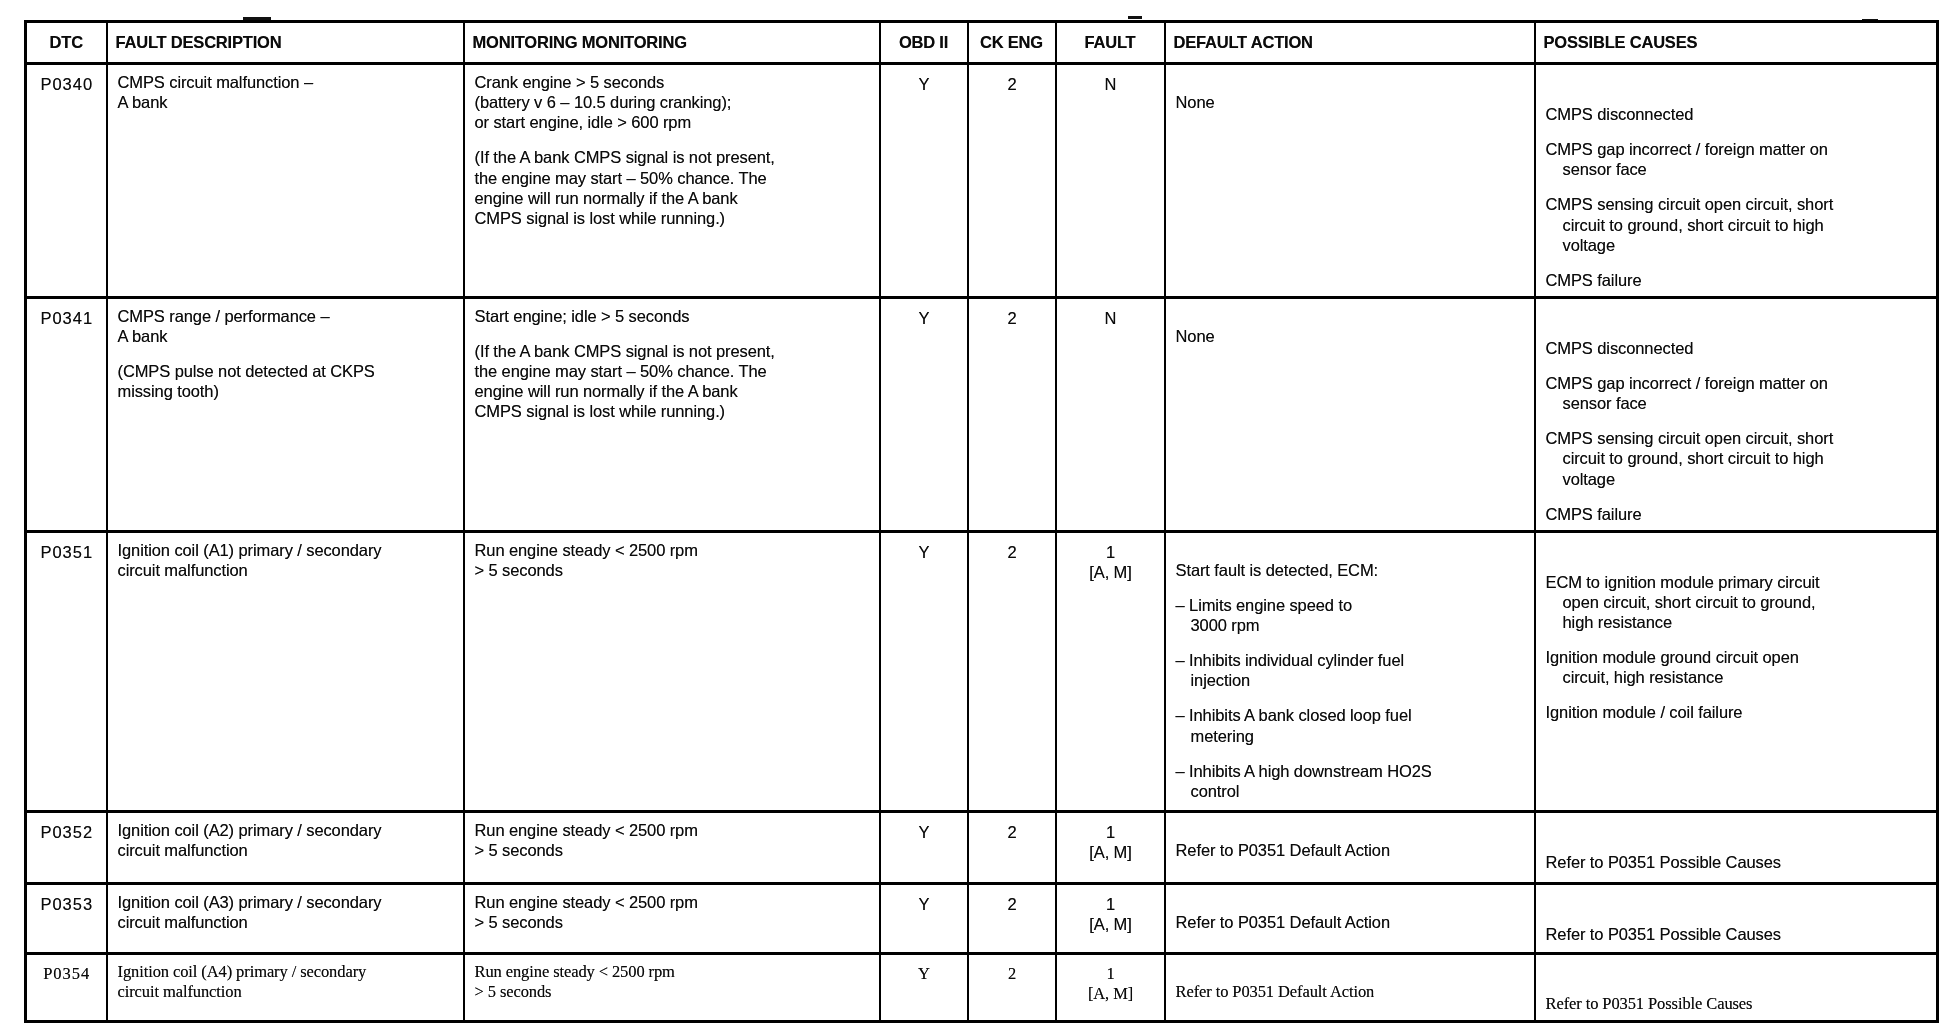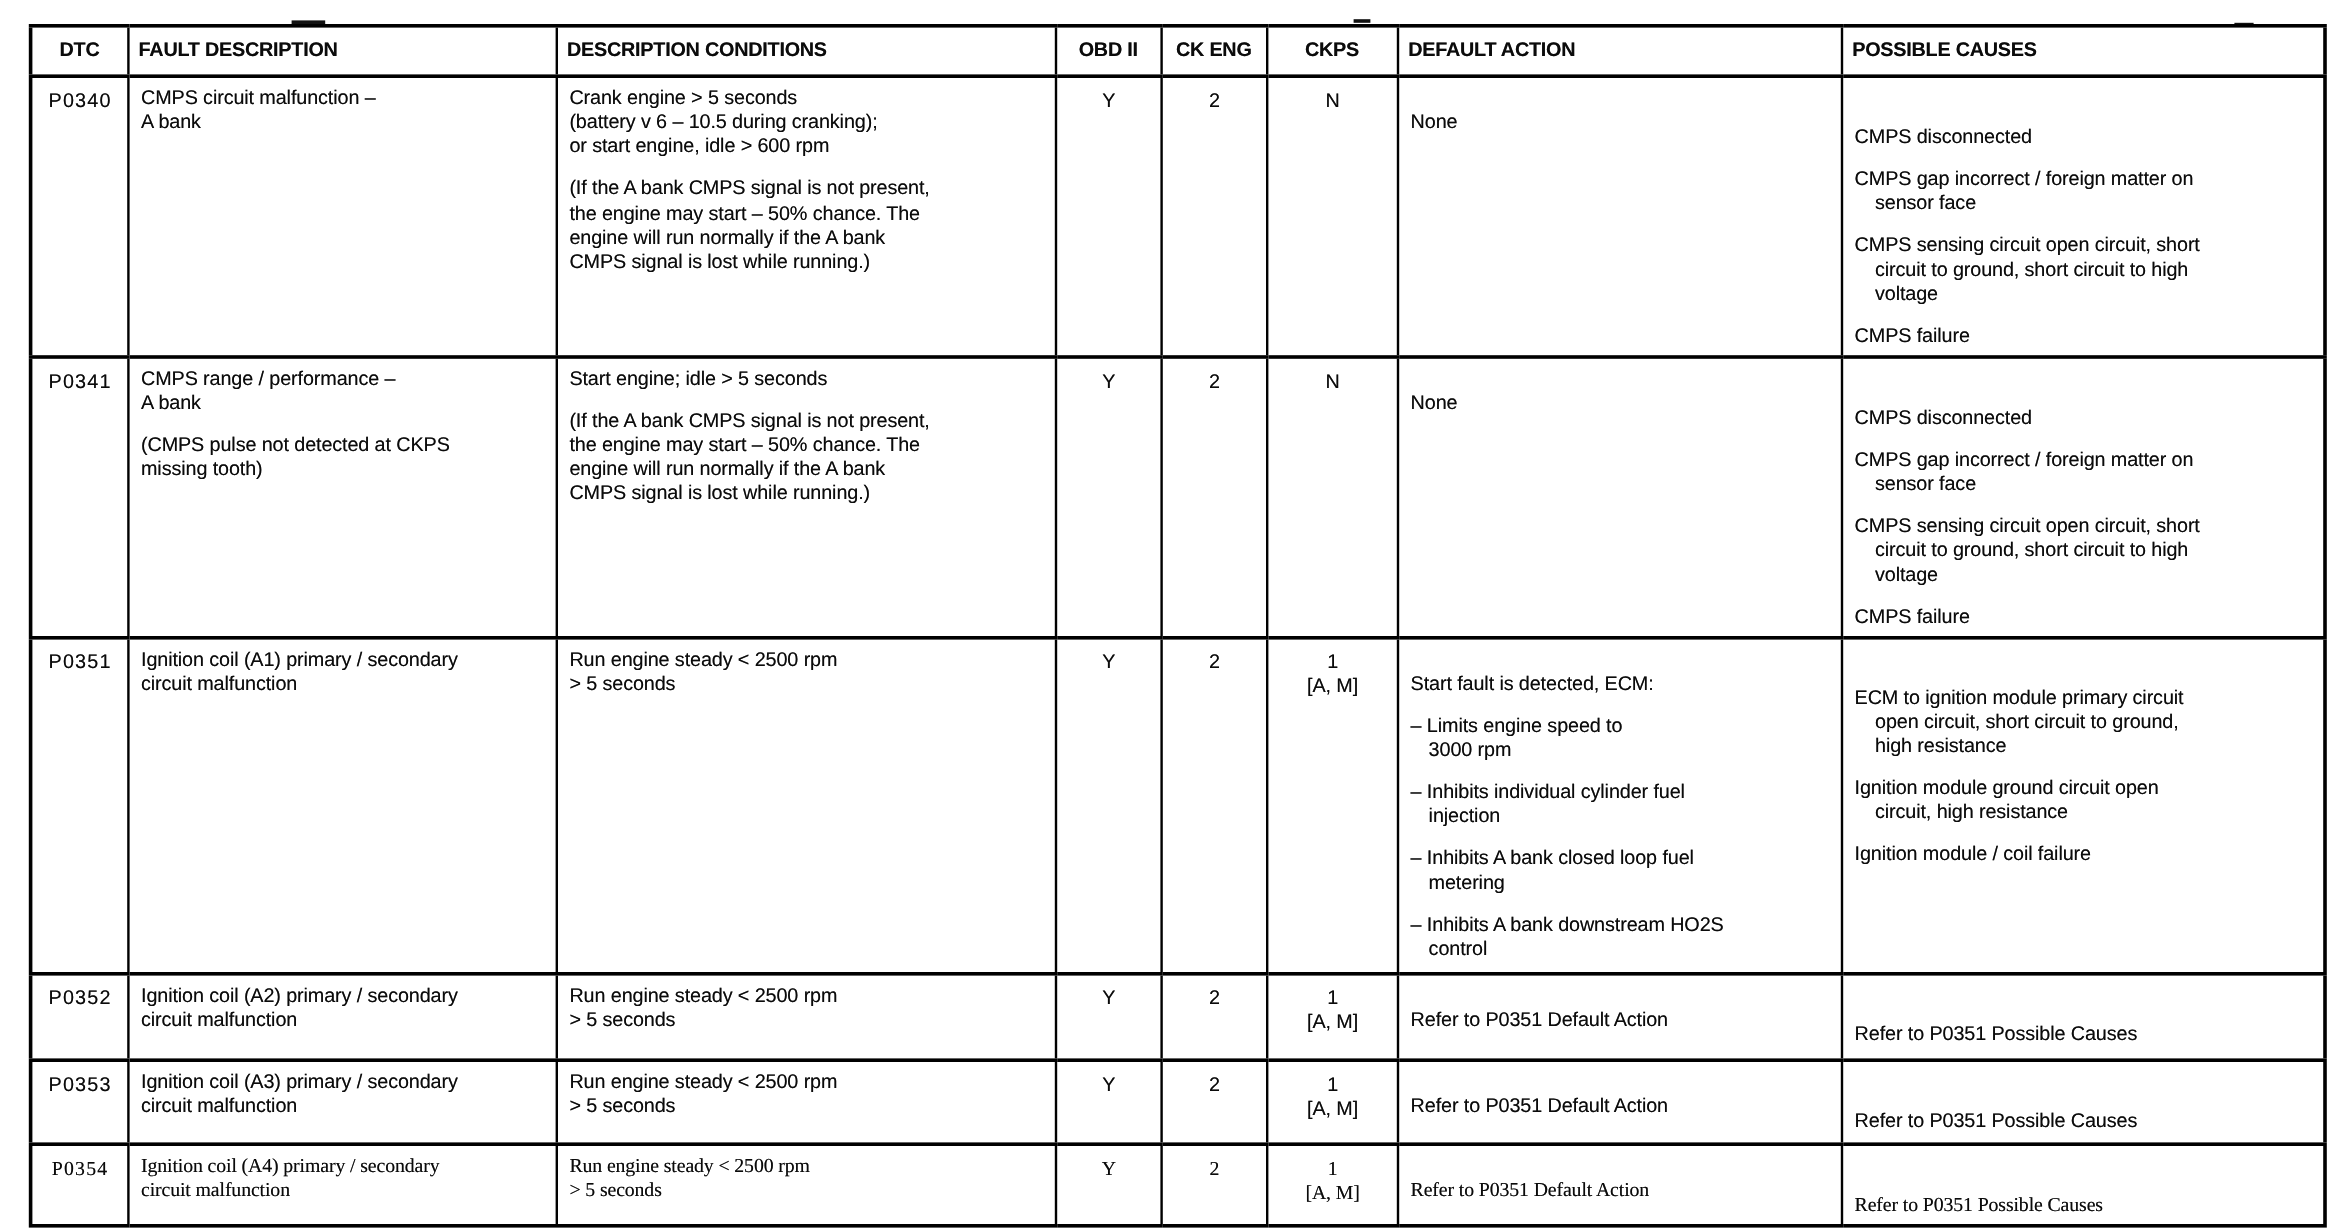--- a/index.html
+++ b/index.html
@@ -58,24 +58,24 @@
       <col style="width:88px">
         <col style="width:88px">
         <col style="width:109px">
       <col style="width:370px">
         <col>
     </colgroup>
     <thead>
       <tr class="r-hdr">
         <th class="center">DTC</th>
         <th>FAULT DESCRIPTION</th>
-        <th>DESCRIPTION CONDITIONS</th>
+        <th>MONITORING MONITORING</th>
         <th class="center">OBD II</th>
         <th class="center">CK ENG</th>
-        <th class="center">CKPS</th>
+        <th class="center">FAULT</th>
         <th>DEFAULT ACTION</th>
         <th>POSSIBLE CAUSES</th>
       </tr>
     </thead>
     <tbody>
       <tr class="r0">
         <td class="c-dtc">P0340</td>
         <td>
             <div>
               <div class="para">CMPS circuit malfunction –
@@ -172,21 +172,21 @@
 [A, M]</td>
         <td>
             <div>
               <div class="para hang">Start fault is detected, ECM:</div>
               <div class="para hang">– Limits engine speed to
 3000 rpm</div>
               <div class="para hang">– Inhibits individual cylinder fuel
 injection</div>
               <div class="para hang">– Inhibits A bank closed loop fuel
 metering</div>
-              <div class="para hang">– Inhibits A bank downstream HO2S
+              <div class="para hang">– Inhibits A high downstream HO2S
 control</div>
             </div>
           </td>
         <td>
             <div>
               <div class="para hang16">ECM to ignition module primary circuit
 open circuit, short circuit to ground,
 high resistance</div>
               <div class="para hang16">Ignition module ground circuit open
 circuit, high resistance</div>

